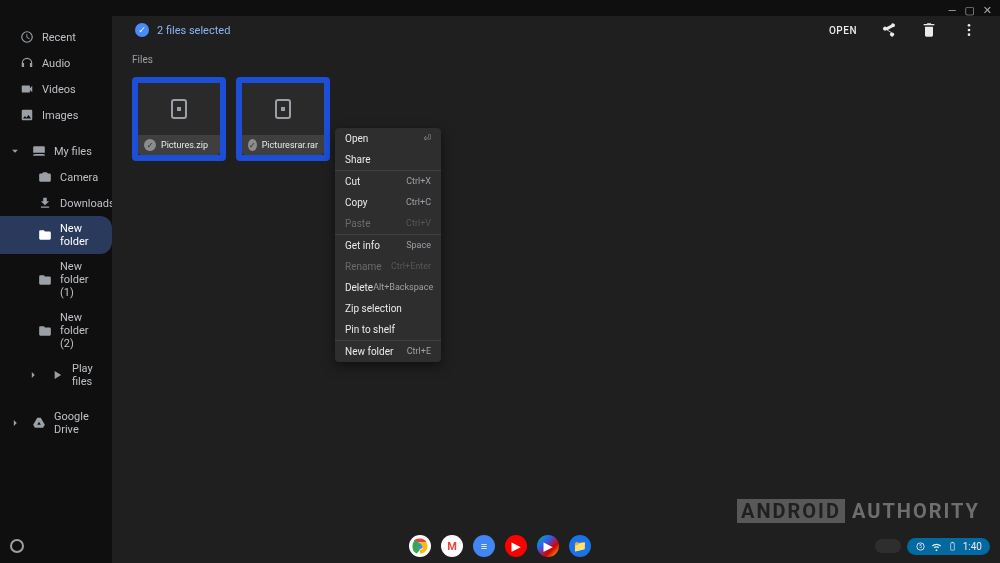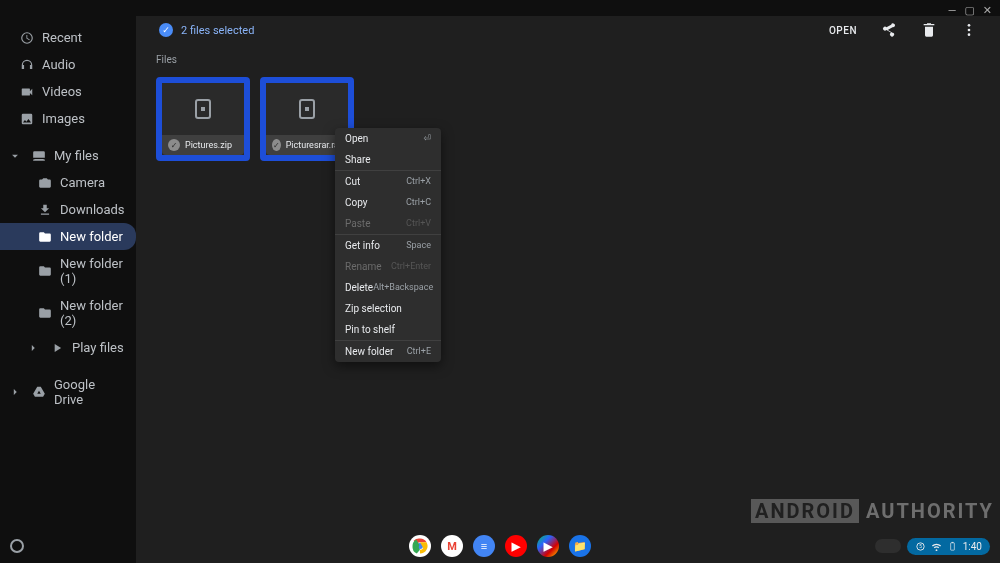--- a/index.html
+++ b/index.html
@@ -3,21 +3,21 @@
 <meta charset="utf-8">
 <style>
 * { margin: 0; padding: 0; box-sizing: border-box; font-family: Roboto, Arial, sans-serif; }
 body { width: 1000px; height: 563px; background: #0f0f0f; color: #e8eaed; overflow: hidden; position: relative; }
 
 .window-controls { position: absolute; top: 0; right: 0; display: flex; gap: 8px; padding: 4px 8px; z-index: 10; }
 .window-controls span { font-size: 11px; color: #aaa; cursor: pointer; }
 
 .app { display: flex; height: 100%; padding-top: 16px; }
 
-.sidebar { width: 136px; background: #0f0f0f; padding-top: 8px; font-size: 13px; }
+.sidebar { width: 112px; background: #0f0f0f; padding-top: 8px; font-size: 11px; }
 .side-item { display: flex; align-items: center; gap: 8px; padding: 6px 10px 6px 20px; color: #bdc1c6; cursor: pointer; border-radius: 0 12px 12px 0; }
 .side-item.sub { padding-left: 38px; }
 .side-item.active { background: #2a3a5c; color: #fff; }
 .side-item svg { width: 14px; height: 14px; flex-shrink: 0; fill: #9aa0a6; }
 .side-item.active svg { fill: #fff; }
 .side-sep { height: 10px; }
 .chev { width: 10px; height: 10px; margin-left: -12px; margin-right: 2px; fill: #9aa0a6; }
 
 .main { flex: 1; background: #1f1f1f; display: flex; flex-direction: column; }
 .toolbar { display: flex; align-items: center; padding: 6px 23px; gap: 10px; }
@@ -38,21 +38,21 @@
 .file-label .check { width: 12px; height: 12px; border-radius: 50%; background: #8c8c8c; display: flex; align-items: center; justify-content: center; }
 .file-label .check::after { content: "✓"; font-size: 8px; color: #2a2a2a; }
 
 .context-menu { position: absolute; left: 335px; top: 128px; width: 106px; background: #2e2e2e; border-radius: 4px; box-shadow: 0 4px 12px rgba(0,0,0,0.5); font-size: 10px; overflow: hidden; z-index: 20; }
 .cm-item { display: flex; justify-content: space-between; padding: 5px 10px; color: #e8eaed; cursor: pointer; }
 .cm-item.disabled { color: #6b6b6b; }
 .cm-item .sc { color: #9aa0a6; font-size: 9px; }
 .cm-item.disabled .sc { color: #555; }
 .cm-sep { height: 1px; background: #404040; }
 
-.watermark { position: absolute; right: 6px; bottom: 40px; color: #999; font-weight: 700; letter-spacing: 2px; font-size: 20px; opacity: 0.65; pointer-events: none; }
+.watermark { position: absolute; right: 20px; bottom: 40px; color: #999; font-weight: 700; letter-spacing: 2px; font-size: 20px; opacity: 0.65; pointer-events: none; }
 .watermark .b { background: #777; color: #222; padding: 0 4px; }
 
 .shelf { position: absolute; bottom: 0; left: 0; right: 0; height: 34px; display: flex; align-items: center; justify-content: center; }
 .shelf-left { position: absolute; left: 10px; }
 .shelf-right { position: absolute; right: 10px; display: flex; align-items: center; gap: 6px; }
 .launcher { width: 14px; height: 14px; border: 2px solid #9aa0a6; border-radius: 50%; cursor: pointer; }
 .shelf-apps { display: flex; gap: 10px; }
 .app-dot { width: 22px; height: 22px; border-radius: 50%; display: flex; align-items: center; justify-content: center; font-size: 11px; font-weight: bold; cursor: pointer; }
 .status-pill { background: #0369a1; border-radius: 12px; padding: 3px 8px; display: flex; align-items: center; gap: 5px; font-size: 10px; }
 .status-pill svg { width: 11px; height: 11px; fill: #e8eaed; }

